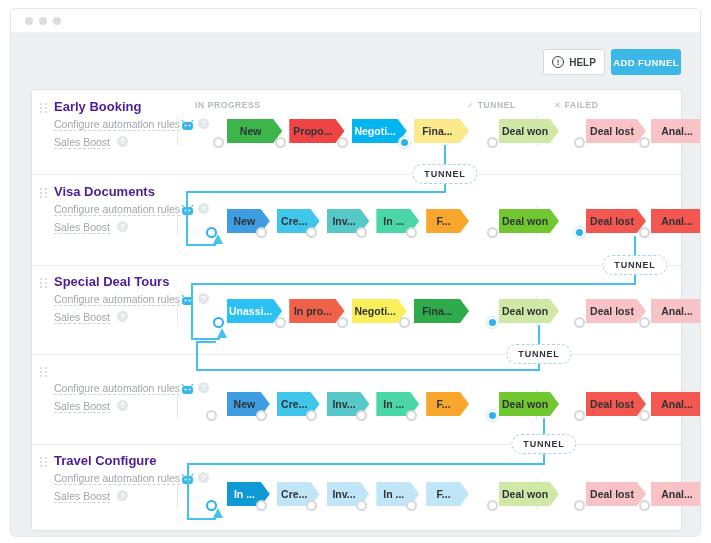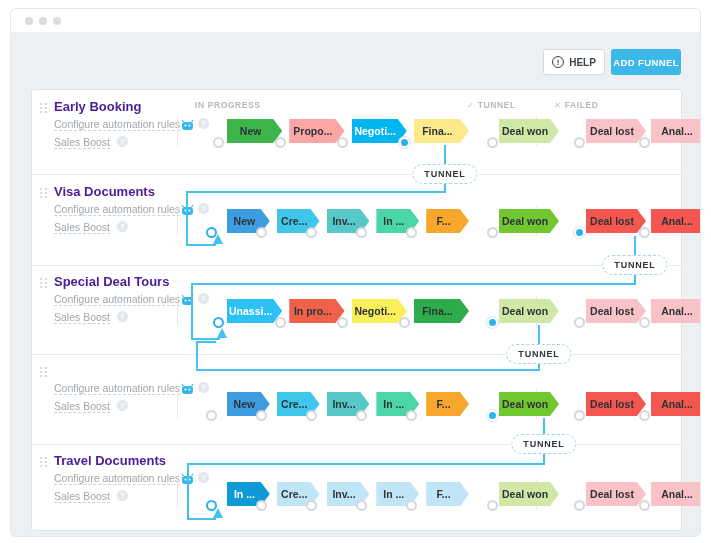--- a/index.html
+++ b/index.html
@@ -89,21 +89,21 @@
           <div class="q-ic" style="left: 85px; top: 46px;">?</div>
           <div class="col-div" style="left: 145px; top: 26px; height: 30px;"></div>
           <div class="col-div" style="left: 504px; top: 26px; height: 30px;"></div>
           <div class="col-head" style="left: 163px;">IN PROGRESS</div>
           <div class="col-head" style="left: 435px;"><span style="color:#c2c7cb">✓</span> <span>TUNNEL</span></div>
           <div class="col-head" style="left: 522px;"><span style="color:#c2c7cb">✕</span> <span>FAILED</span></div>
           <div class="chip" style="left: 163px; top: 29px; width: 55.25px; height: 24px; background: rgb(60, 181, 74); color: rgb(46, 51, 56);">
             <span>New</span>
           </div>
           <div class="dotc" style="left: 180.625px; top: 47px;"></div>
-          <div class="chip" style="left: 225.25px; top: 29px; width: 55.25px; height: 24px; background: #fca5a5; color: rgb(46, 51, 56);">
+          <div class="chip" style="left: 225.25px; top: 29px; width: 55.25px; height: 24px; background: #ef4444; color: rgb(46, 51, 56);">
             <span>Propo...</span>
           </div>
           <div class="dotc" style="left: 242.875px; top: 47px;"></div>
           <div class="chip" style="left: 287.5px; top: 29px; width: 55.25px; height: 24px; background: rgb(0, 181, 240); color: rgb(255, 255, 255);">
             <span>Negoti...</span>
           </div>
           <div class="dotc" style="left: 305.125px; top: 47px;"></div>
           <div class="chip" style="left: 349.75px; top: 29px; width: 55.25px; height: 24px; background: rgb(251, 233, 140); color: rgb(46, 51, 56);">
             <span>Fina...</span>
           </div>
@@ -283,21 +283,21 @@
         </div>
         <div class="funnel-row" style="top: 354px; height: 88px;">
           <div class="drag-handle">
             <i style="left: 0px; top: 0px;"></i>
             <i style="left: 5px; top: 0px;"></i>
             <i style="left: 0px; top: 4px;"></i>
             <i style="left: 5px; top: 4px;"></i>
             <i style="left: 0px; top: 8px;"></i>
             <i style="left: 5px; top: 8px;"></i>
           </div>
-          <div class="f-name">Travel Documents</div>
+          <div class="f-name">Travel Configure</div>
           <div class="f-link" style="top: 28px;">Configure automation rules</div>
           <div class="bot-ic" style="left: 148px; top: 27px;"><svg width="15" height="12" viewBox="0 0 15 12">
               <path d="M3.5 3 2 1M11.5 3 13 1" stroke="#36b7ea" stroke-width="1.2" fill="none"></path>
               <rect x="2" y="3" width="11" height="8" rx="3" fill="#36b7ea"></rect>
               <circle cx="5.5" cy="6.5" r="1" fill="#fff"></circle>
               <circle cx="9.5" cy="6.5" r="1" fill="#fff"></circle>
             </svg></div>
           <div class="q-ic" style="left: 166px; top: 28px;">?</div>
           <div class="f-link" style="top: 46px;">Sales Boost</div>
           <div class="q-ic" style="left: 85px; top: 46px;">?</div>

